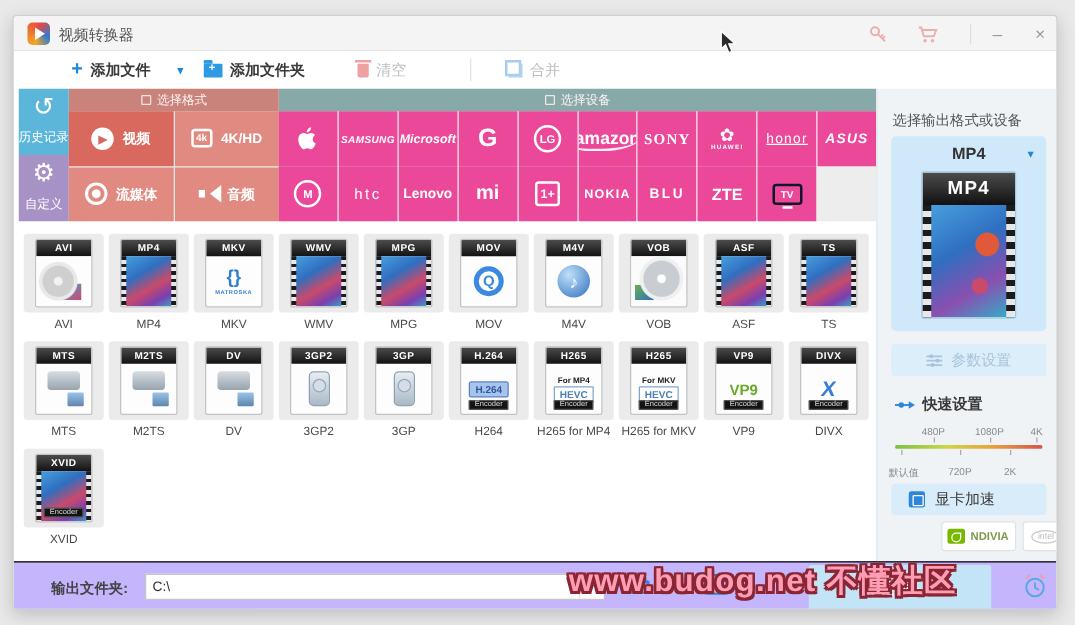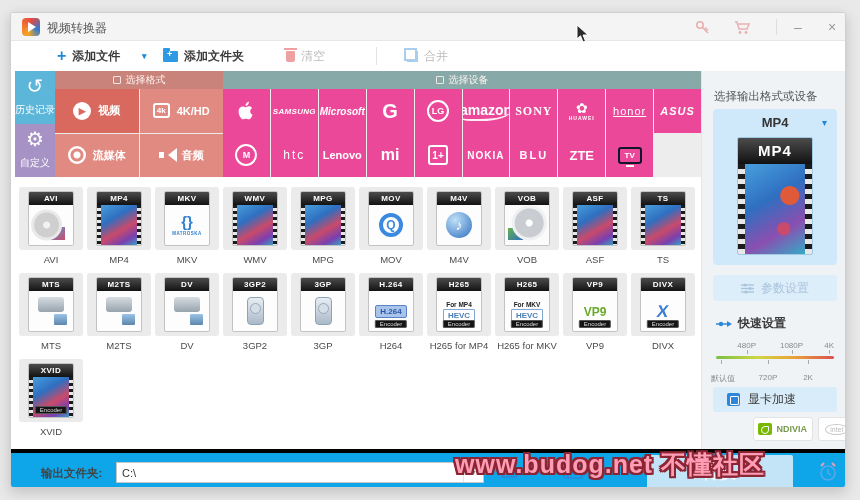--- a/index.html
+++ b/index.html
@@ -141,21 +141,21 @@
   .chip::after { content:""; position:absolute; left:3px; top:3px; width:7px; height:7px; border:1.5px solid #fff; border-radius:1px; }
   .vendors { position:absolute; left:11px; top:346px; width:124px; display:flex; gap:5px;margin-left:40px; }
   .vendor { flex:1; height:24px; background:#fff; border:1px solid #e2e2e2; border-radius:3px; display:flex; align-items:center; justify-content:center; gap:4px; font-size:9px; font-weight:bold; }
   .nv-logo { width:14px; height:12px; background:#76b900; border-radius:2px; position:relative; }
   .nv-logo::after { content:""; position:absolute; left:3px; top:3px; width:6px; height:6px; border:1.5px solid #fff; border-radius:50% 0 50% 50%; }
   .v-nv { color:#7a9a50; }
   .v-intel { color:#bcbcbc; font-weight:normal; }
   .intel-oval { border:1px solid #c9c9c9; border-radius:50%; color:#bcbcbc; font-size:7px; padding:1px 4px; font-weight:normal; }
 
   
-  .bbar { position:absolute; left:0; top:436px; width:100%; height:40px; background:#0ea5e9; border-top:4px solid #000000; }
+  .bbar { position:absolute; left:0; top:436px; width:100%; height:40px; background:#c4b5fd; border-top:1px solid #000000; }
   .out-label { position:absolute; left:30px; top:13px; font-size:11.5px; color:#444; font-weight:bold; }
   .combo { position:absolute; left:105px; top:9px; width:368px; height:21px; background:#fff; border:1px solid #c6c6c6; }
   .combo input { position:absolute; left:0; top:0; width:346px; height:19px; border:none; outline:none; font-size:11px; color:#333; padding:0 5px; font-family:"Liberation Sans",sans-serif; background:transparent; }
   .combo .arrow { position:absolute; right:0; top:0; width:20px; height:19px; border-left:1px solid #e4e4e4; color:#777; font-size:8px; text-align:center; line-height:19px; }
   .bbar svg { position:absolute; }
   .convert-btn { position:absolute; left:636px; top:2px; width:146px; height:36px; background:#c3e3f6; border-radius:2px;
                  color:#f3fafe; font-size:16px; font-weight:bold; text-align:center; line-height:36px; letter-spacing:2px; }
 
   .watermark { position:absolute; left:455px; top:448px; font-size:25px; font-weight:bold; letter-spacing:1px; color:#ff9db5; white-space:nowrap; z-index:50;
                text-shadow:-2px -2px 0 #8b2433, 2px -2px 0 #8b2433, -2px 2px 0 #8b2433, 2px 2px 0 #8b2433, 0 2px 0 #8b2433, 0 -2px 0 #8b2433, 2px 0 0 #8b2433, -2px 0 0 #8b2433; }

